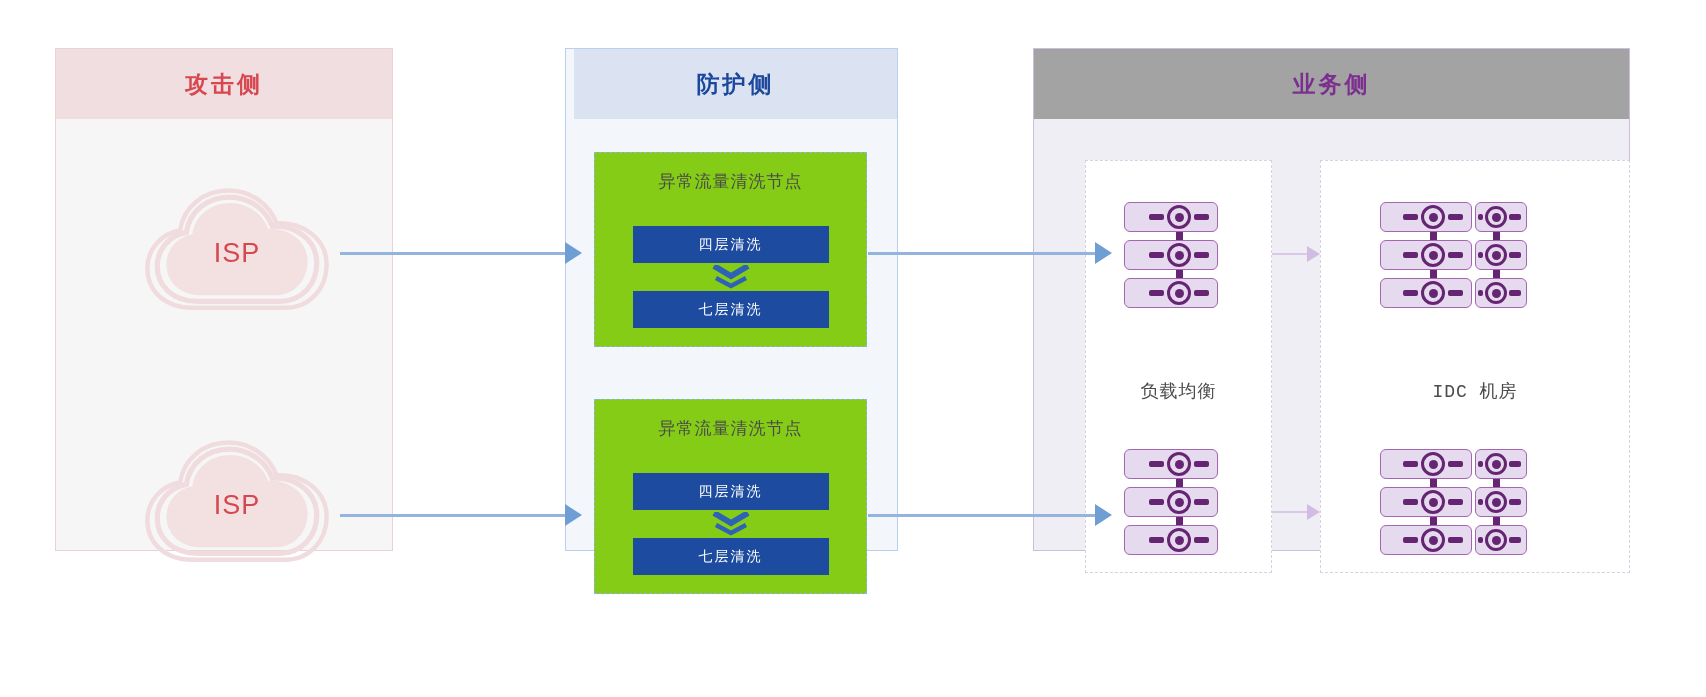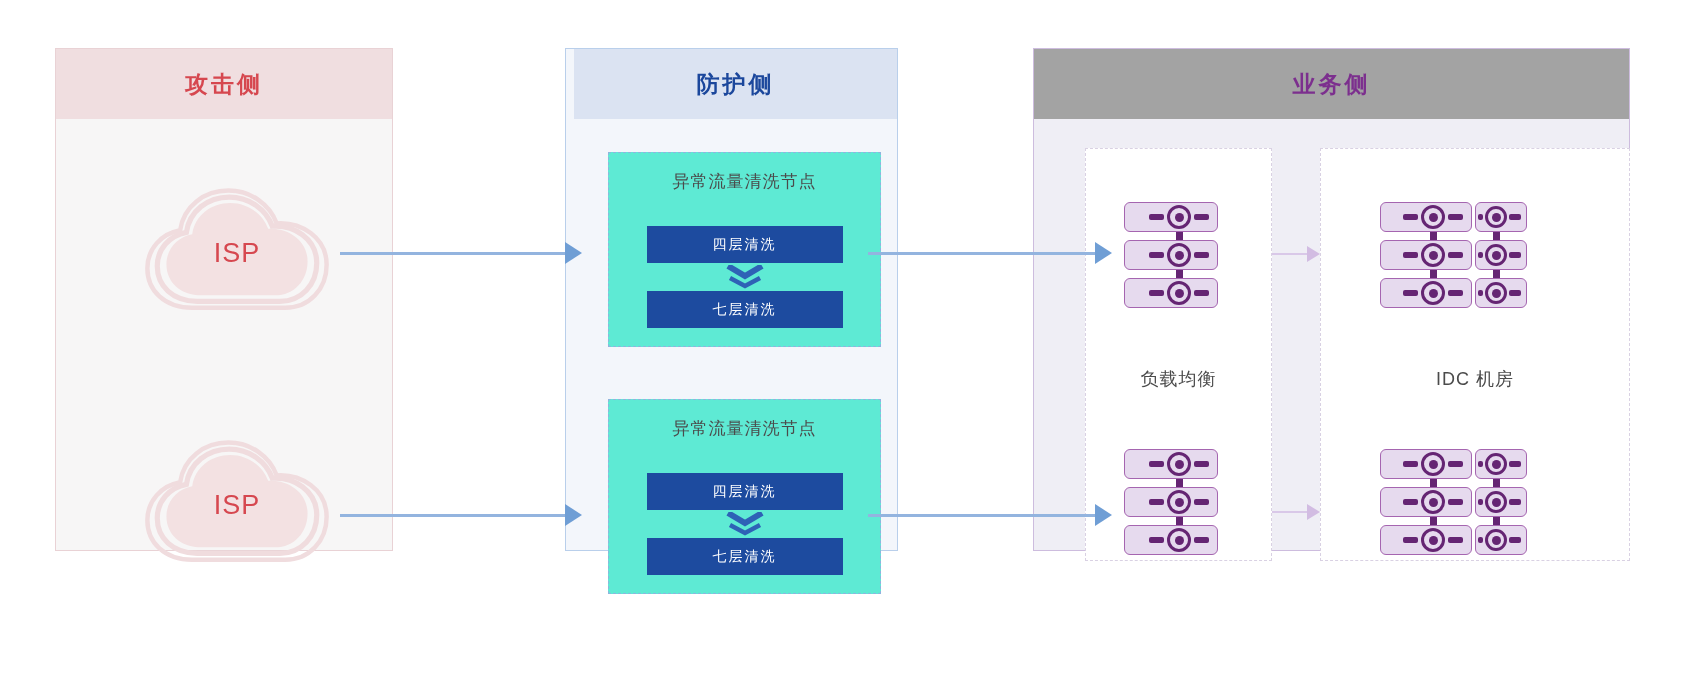--- a/index.html
+++ b/index.html
@@ -28,31 +28,31 @@
   .arrow-blue .head{position:absolute;right:0;top:0;width:0;height:0;
     border-left:17px solid #6f9ed5;border-top:11px solid transparent;border-bottom:11px solid transparent;}
 
   
   .arrow-purple{position:absolute;height:18px;z-index:5;}
   .arrow-purple .shaft{position:absolute;left:0;top:8px;height:2px;background:#d9c8e8;}
   .arrow-purple .head{position:absolute;right:0;top:1px;width:0;height:0;
     border-left:13px solid #d2bce2;border-top:8px solid transparent;border-bottom:8px solid transparent;}
 
   
-  .node-box{position:absolute;left:608px;width:273px;height:195px;box-sizing:border-box;
-    background:#5eead4;border:1px dashed #8fb4de;display:flex;flex-direction:column;align-items:center;
+  .node-box{position:absolute;left:594px;width:273px;height:195px;box-sizing:border-box;
+    background:#84cc16;border:1px dashed #8fb4de;display:flex;flex-direction:column;align-items:center;
     padding-top:17px;z-index:2;}
   .node-title{font-size:17px;color:#4b4b4b;margin-bottom:33px;letter-spacing:1px;}
   .step{width:196px;height:37px;background:#1d4b9f;color:#ffffff;font-size:14px;letter-spacing:2px;
     display:flex;align-items:center;justify-content:center;}
   .chevron{margin:2px 0;}
 
   
-  .biz-box{position:absolute;top:148px;height:413px;box-sizing:border-box;background:#ffffff;
-    border:1px dashed #d9d1e3;z-index:1;}
+  .biz-box{position:absolute;top:160px;height:413px;box-sizing:border-box;background:#ffffff;
+    border:1px dashed #d9d1e3;z-index:1;font-family:Liberation Mono, monospace;}
   .lb-box{left:1085px;width:187px;}
   .idc-box{left:1320px;width:310px;}
   .biz-label{position:absolute;width:100%;top:218px;text-align:center;font-size:18px;color:#4b4b4b;letter-spacing:1px;}
 
   
   .stack{position:absolute;display:flex;flex-direction:column;gap:8px;z-index:2;}
   .stack::before{content:'';position:absolute;top:15px;bottom:15px;width:7px;background:#652573;}
   .stack-w94::before{left:52px;}
   .stack-w92::before{left:50px;}
   .stack-w52::before{left:18px;}

